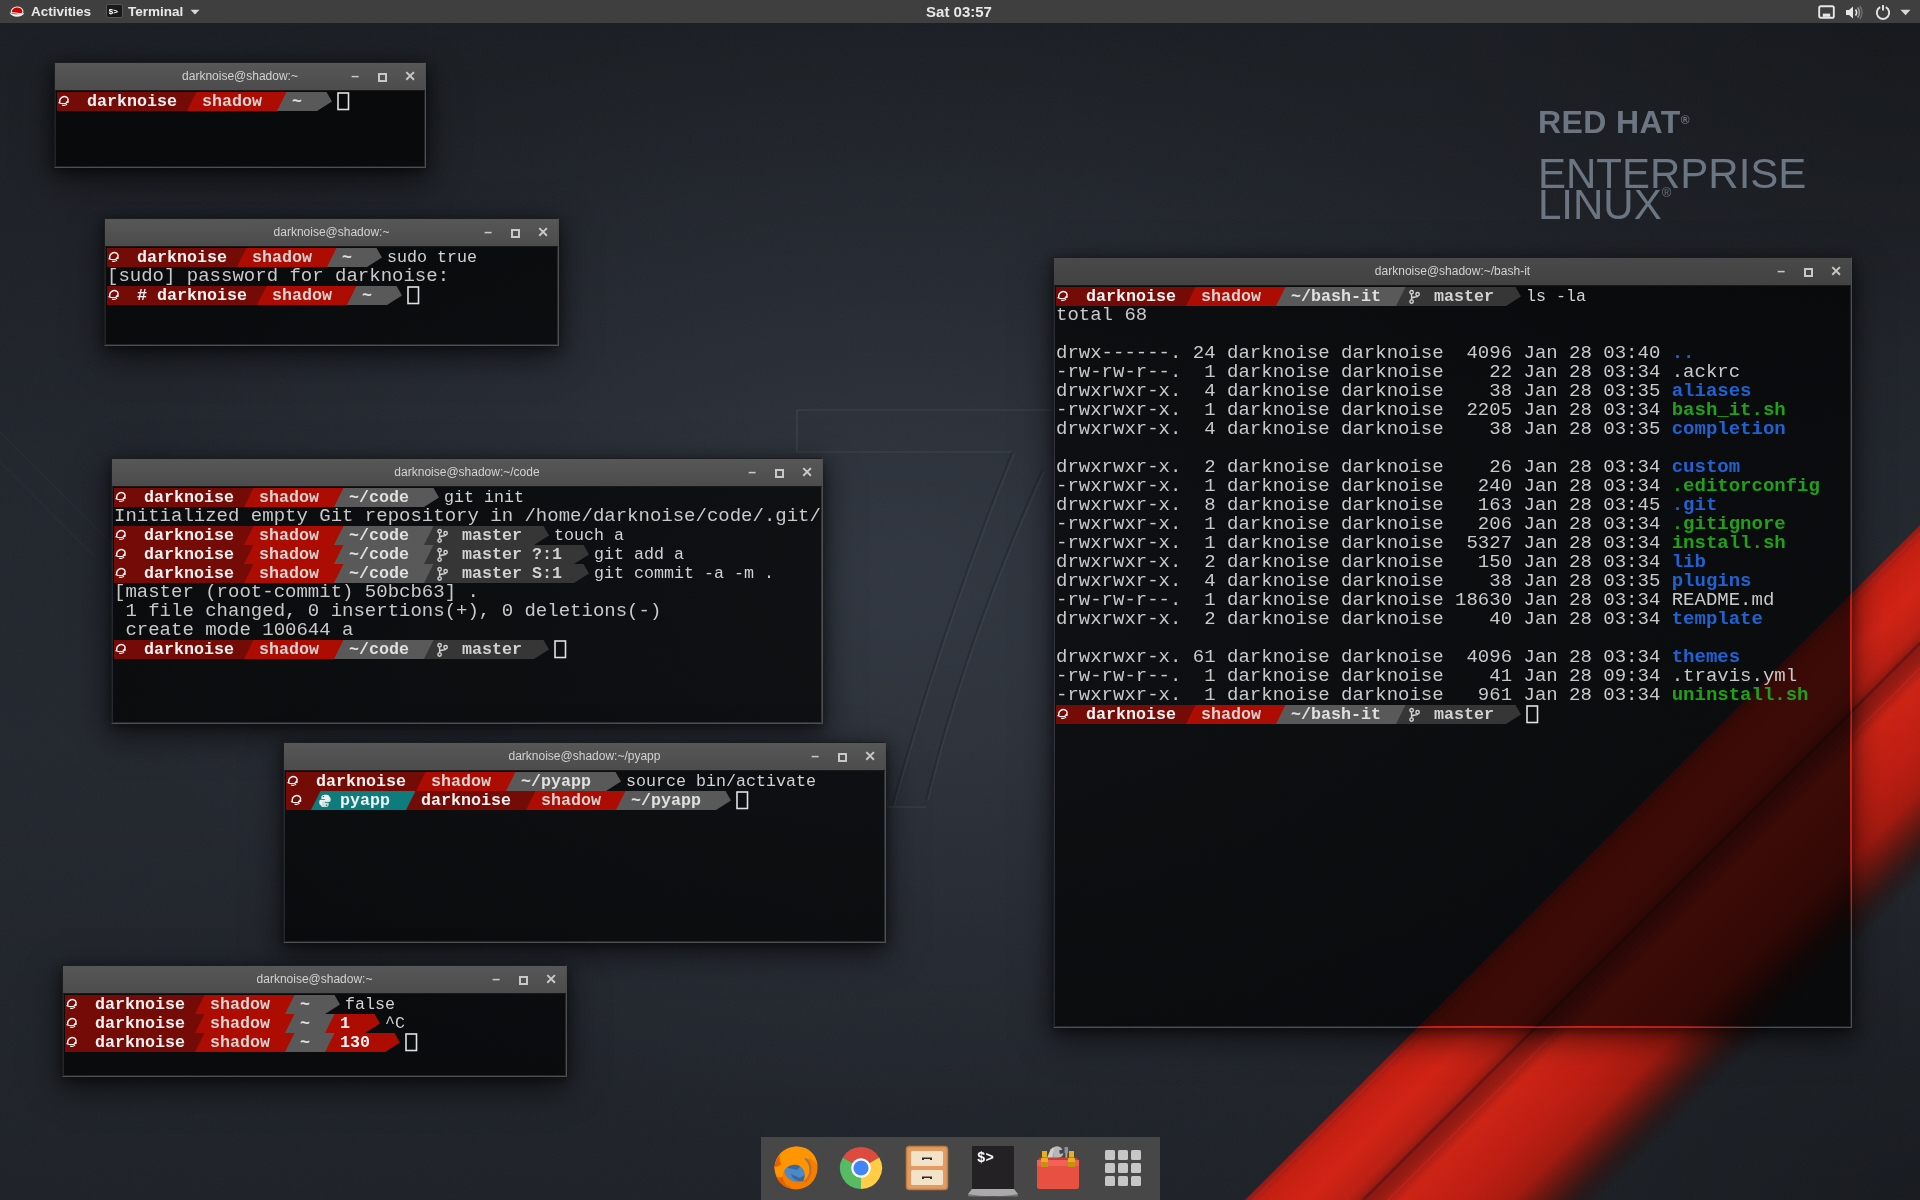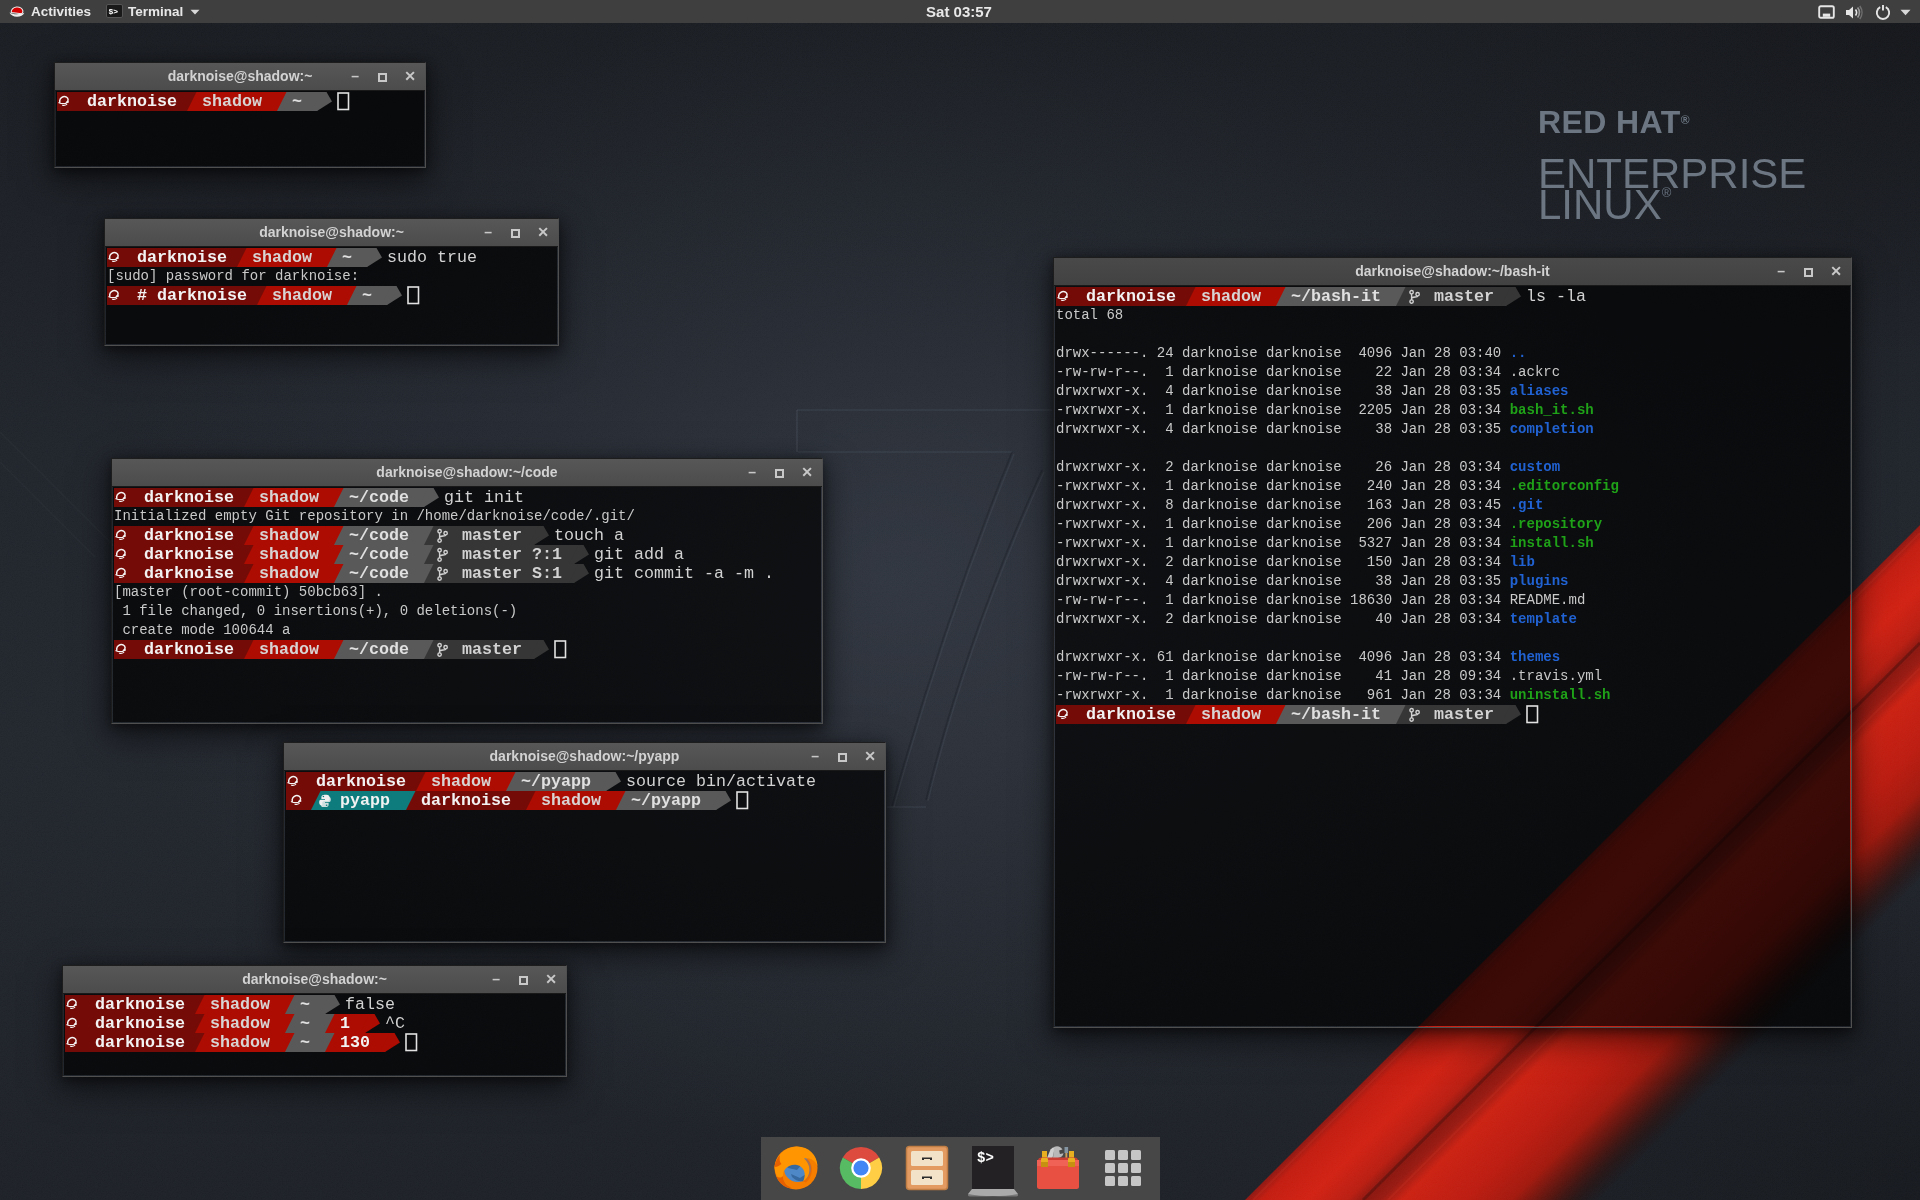--- a/index.html
+++ b/index.html
@@ -23,27 +23,27 @@
 #tbterm{position:absolute;left:106px;top:4px}
 #appname{position:absolute;left:128px;top:0;line-height:23px;font-size:13.5px;font-weight:bold}
 #tbcaret{position:absolute;left:190px;top:9px}
 #clock{position:absolute;left:899px;width:120px;text-align:center;top:0;line-height:23px;font-size:15px;font-weight:bold}
 #sysicons{position:absolute;right:9px;top:4px;display:flex;align-items:center}
 .win{position:absolute;z-index:10;box-shadow:0 10px 30px 2px rgba(0,0,0,0.55),0 3px 10px rgba(0,0,0,0.45);
 border:1px solid #1d1d1d;border-right-color:#4f4f4f;border-bottom-color:#4f4f4f}
 .tb,.tbf{height:28px;background:linear-gradient(#575757,#4c4c4c);border-bottom:1px solid #191919;
 text-align:center;position:relative}
 .tbf{background:linear-gradient(#494949,#424242)}
-.wt{line-height:27px;font-size:14px;font-weight:bold;color:#d2d2d2}
+.wt{line-height:27px;font-size:12px;font-weight:normal;color:#d2d2d2}
 .btn{position:absolute;top:0;height:28px;line-height:27px;font-size:14px;color:#c8c8c8;font-weight:bold}
 .bmin{right:66px}.bmax{right:38px}.bcls{right:9px;font-size:14px}
 .sq{display:inline-block;width:9px;height:9px;border:2px solid #c8c8c8;vertical-align:-1px}
 .tc{position:absolute;left:1px;right:1px;top:28px;bottom:1px;background:rgba(1,1,1,0.715);overflow:hidden}
 .tl{position:absolute;left:1px;white-space:pre;font-family:"Liberation Mono",monospace;
-font-size:14px;line-height:19px;height:19px;color:#c9c9c9}
+font-size:19px;line-height:19px;height:19px;color:#c9c9c9}
 .pl{position:absolute;left:1px}
 .b{color:#2162d2}.g{color:#1fa118}.bold{font-weight:bold}
 #dock{position:absolute;left:761px;top:1137px;width:399px;height:63px;background:#474747;z-index:40}
 #dock svg{position:absolute;top:8px}
 </style></head>
 <body>
 <svg id="wall" width="1920" height="1200" viewBox="0 0 1920 1200">
 <defs>
 <linearGradient id="band" gradientUnits="userSpaceOnUse" x1="1222.5" y1="1222.5" x2="1405" y2="1405">
  <stop offset="0" stop-color="#8e130d"></stop>
@@ -422,21 +422,21 @@
       </svg>
       <div class="tl" style="top:20px">total 68</div>
       <div class="tl" style="top:58px">drwx------. 24 darknoise darknoise  4096 Jan 28 03:40 <span class="b bold">..</span></div>
       <div class="tl" style="top:77px">-rw-rw-r--.  1 darknoise darknoise    22 Jan 28 03:34 .ackrc</div>
       <div class="tl" style="top:96px">drwxrwxr-x.  4 darknoise darknoise    38 Jan 28 03:35 <span class="b bold">aliases</span></div>
       <div class="tl" style="top:115px">-rwxrwxr-x.  1 darknoise darknoise  2205 Jan 28 03:34 <span class="g bold">bash_it.sh</span></div>
       <div class="tl" style="top:134px">drwxrwxr-x.  4 darknoise darknoise    38 Jan 28 03:35 <span class="b bold">completion</span></div>
       <div class="tl" style="top:172px">drwxrwxr-x.  2 darknoise darknoise    26 Jan 28 03:34 <span class="b bold">custom</span></div>
       <div class="tl" style="top:191px">-rwxrwxr-x.  1 darknoise darknoise   240 Jan 28 03:34 <span class="g bold">.editorconfig</span></div>
       <div class="tl" style="top:210px">drwxrwxr-x.  8 darknoise darknoise   163 Jan 28 03:45 <span class="b bold">.git</span></div>
-      <div class="tl" style="top:229px">-rwxrwxr-x.  1 darknoise darknoise   206 Jan 28 03:34 <span class="g bold">.repository</span></div>
+      <div class="tl" style="top:229px">-rwxrwxr-x.  1 darknoise darknoise   206 Jan 28 03:34 <span class="g bold">.gitignore</span></div>
       <div class="tl" style="top:248px">-rwxrwxr-x.  1 darknoise darknoise  5327 Jan 28 03:34 <span class="g bold">install.sh</span></div>
       <div class="tl" style="top:267px">drwxrwxr-x.  2 darknoise darknoise   150 Jan 28 03:34 <span class="b bold">lib</span></div>
       <div class="tl" style="top:286px">drwxrwxr-x.  4 darknoise darknoise    38 Jan 28 03:35 <span class="b bold">plugins</span></div>
       <div class="tl" style="top:305px">-rw-rw-r--.  1 darknoise darknoise 18630 Jan 28 03:34 README.md</div>
       <div class="tl" style="top:324px">drwxrwxr-x.  2 darknoise darknoise    40 Jan 28 03:34 <span class="b bold">template</span></div>
       <div class="tl" style="top:362px">drwxrwxr-x. 61 darknoise darknoise  4096 Jan 28 03:34 <span class="b bold">themes</span></div>
       <div class="tl" style="top:381px">-rw-rw-r--.  1 darknoise darknoise    41 Jan 28 09:34 .travis.yml</div>
       <div class="tl" style="top:400px">-rwxrwxr-x.  1 darknoise darknoise   961 Jan 28 03:34 <span class="g bold">uninstall.sh</span></div>
       <svg class="pl" style="top:419px" width="490" height="19" viewBox="0 0 490 19">
         <polygon points="0,0 141.3,0 131.8,19 0,19" fill="#750b07"></polygon>

